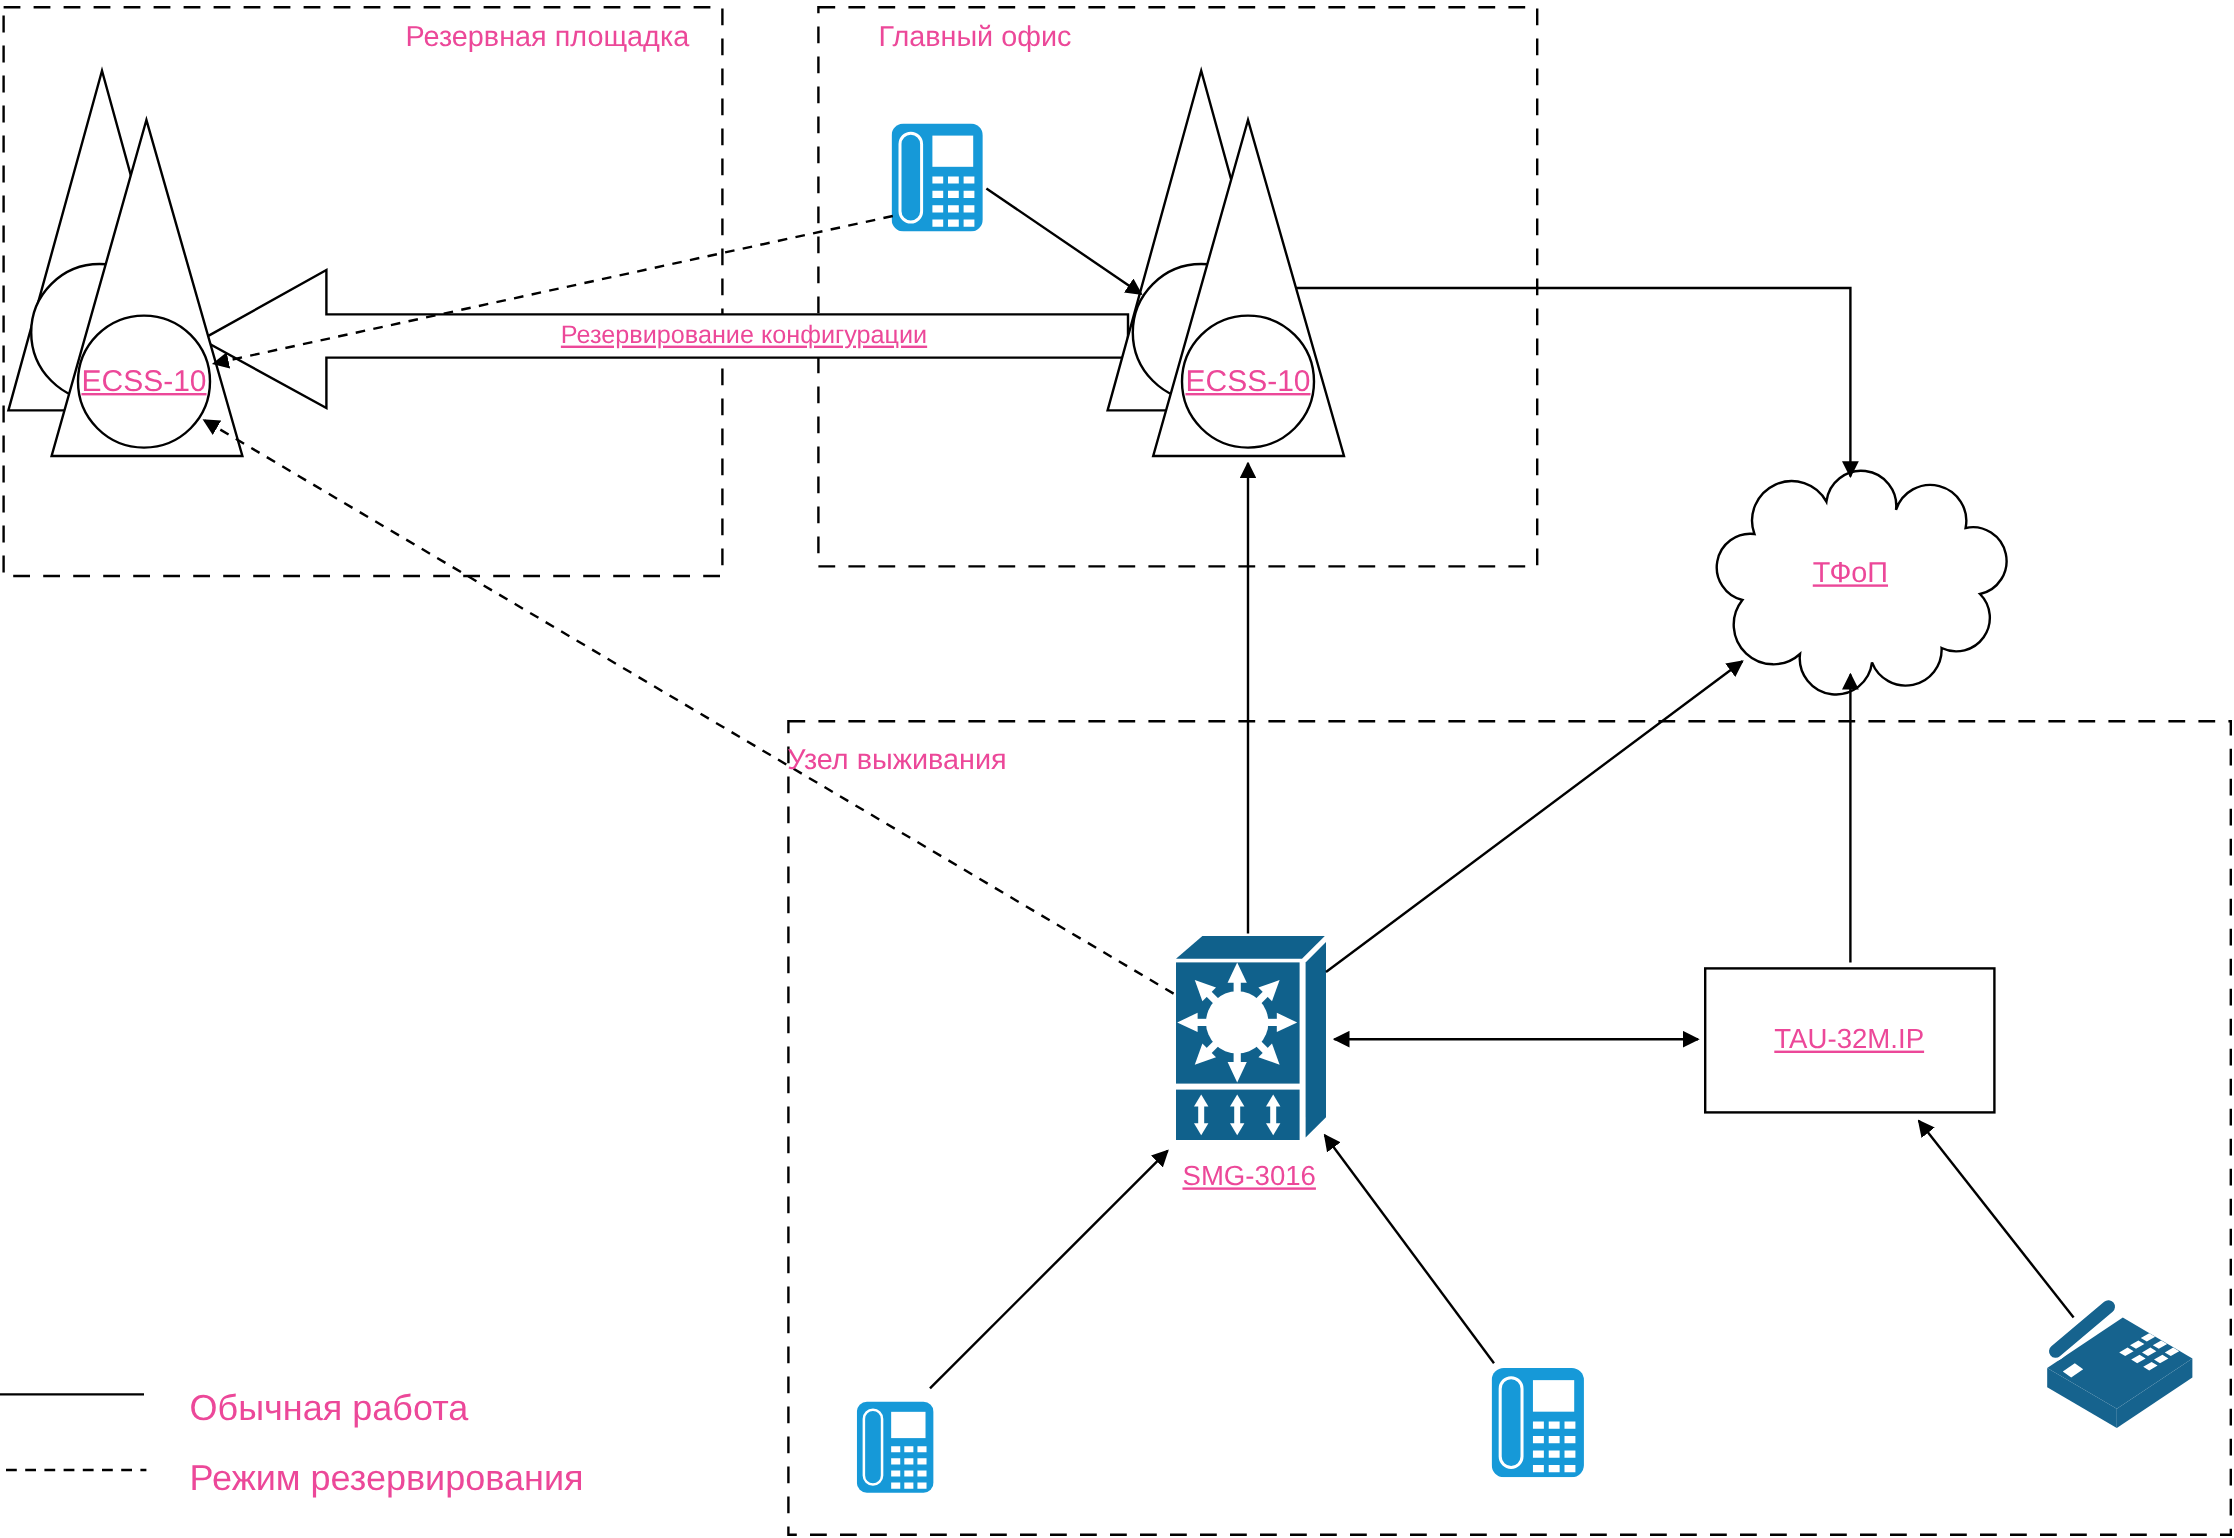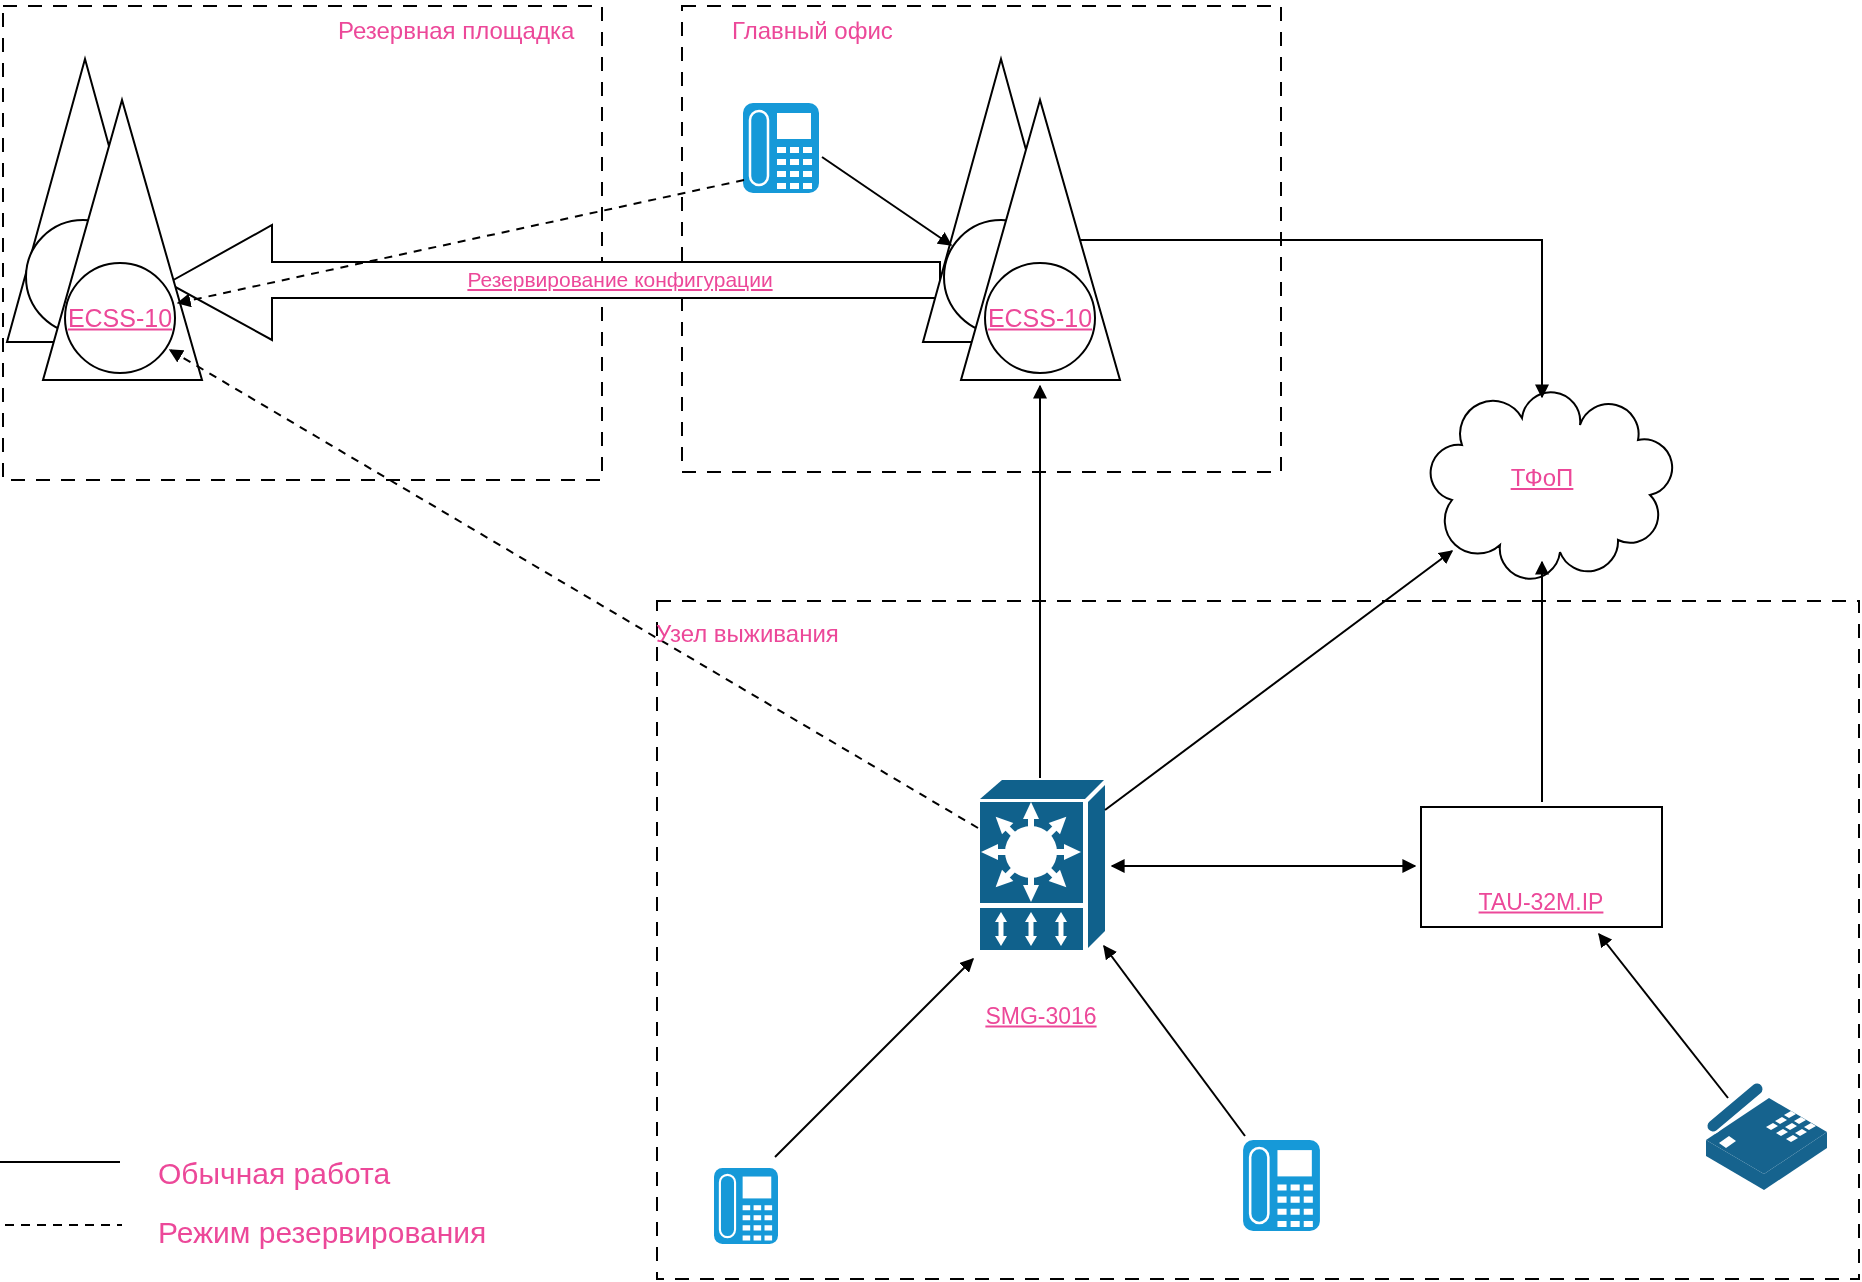--- a/index.html
+++ b/index.html
@@ -3,21 +3,21 @@
 <meta charset="utf-8">
 <style>
   html,body{margin:0;padding:0;background:#fff;}
   #stage{position:relative;width:1862px;height:1282px;background:#fff;overflow:hidden;
          font-family:"Liberation Sans",sans-serif;}
   svg{position:absolute;left:0;top:0;}
   .lbl{position:absolute;color:#ec4899;white-space:nowrap;font-family:"Liberation Sans",sans-serif;}
   .lbl.c{transform:translate(-50%,-50%);text-decoration:underline;}
   .box-title{font-size:24px;}
   .node-lbl{font-size:25px;}
-  .dev-lbl{font-size:23px;margin-top:36px;}
+  .dev-lbl{font-size:23px;}
   .banner-lbl{font-size:21px;}
   .legend-lbl{font-size:30px;text-align:right;}
   .cloud-lbl{font-size:24px;text-align:right;}
   .stroke-black{stroke:#000;fill:none;}
   .shape-white{fill:#fff;stroke:#000;stroke-width:2;}
   .phone-fill{fill:var(--color-phone);}
   .device-fill{fill:var(--color-device);}
   .analog-fill{fill:var(--color-analog_phone);}
 </style>
 </head>

